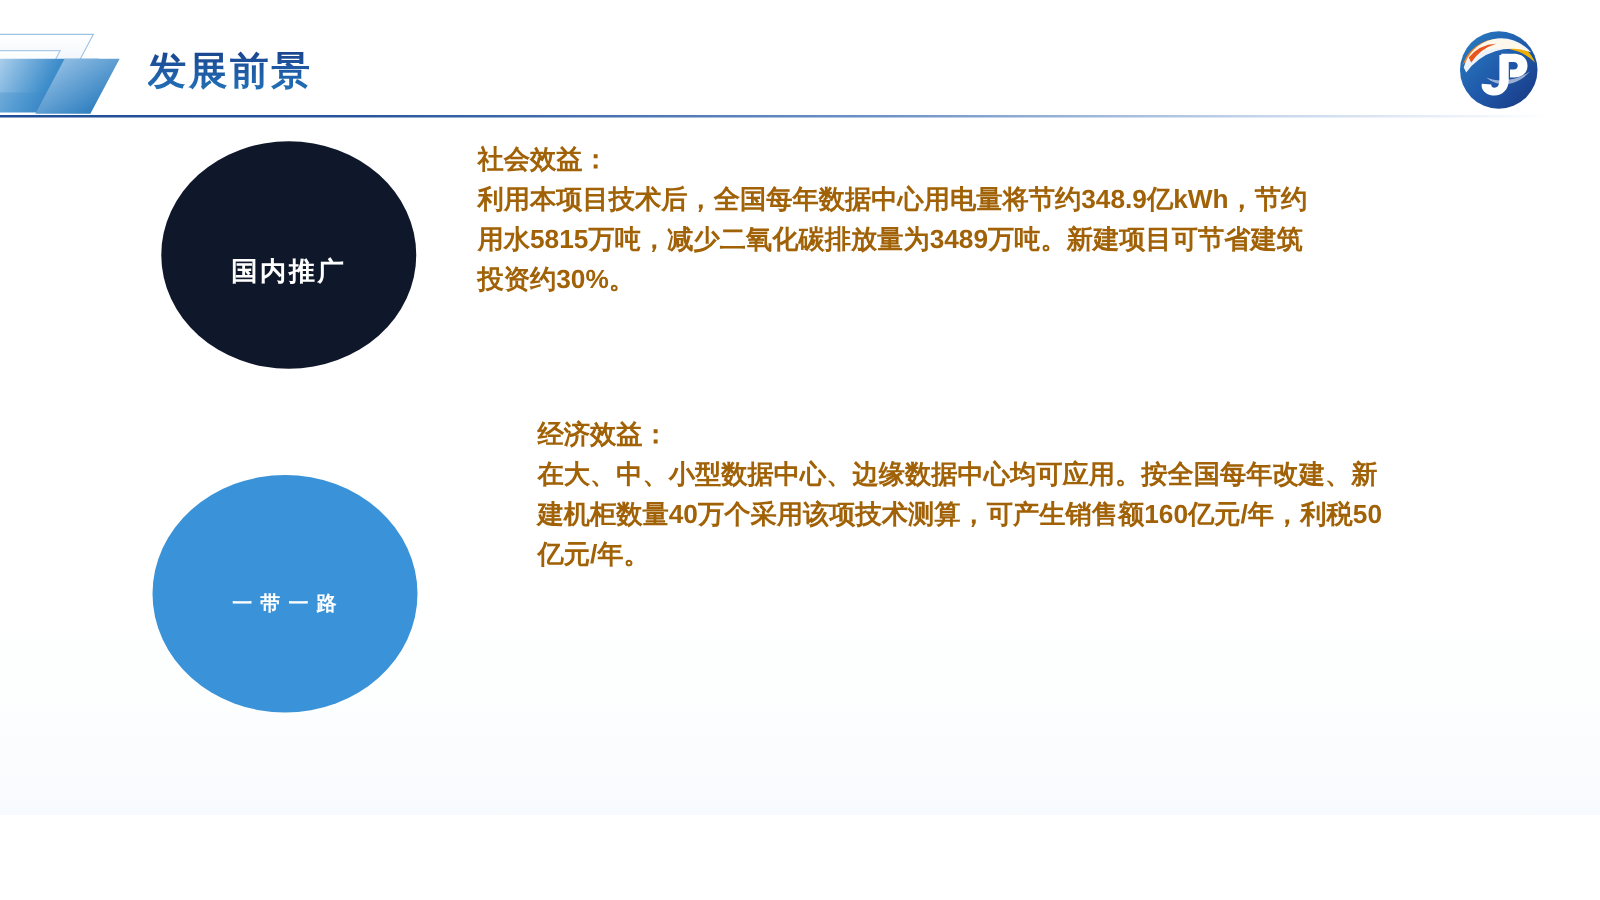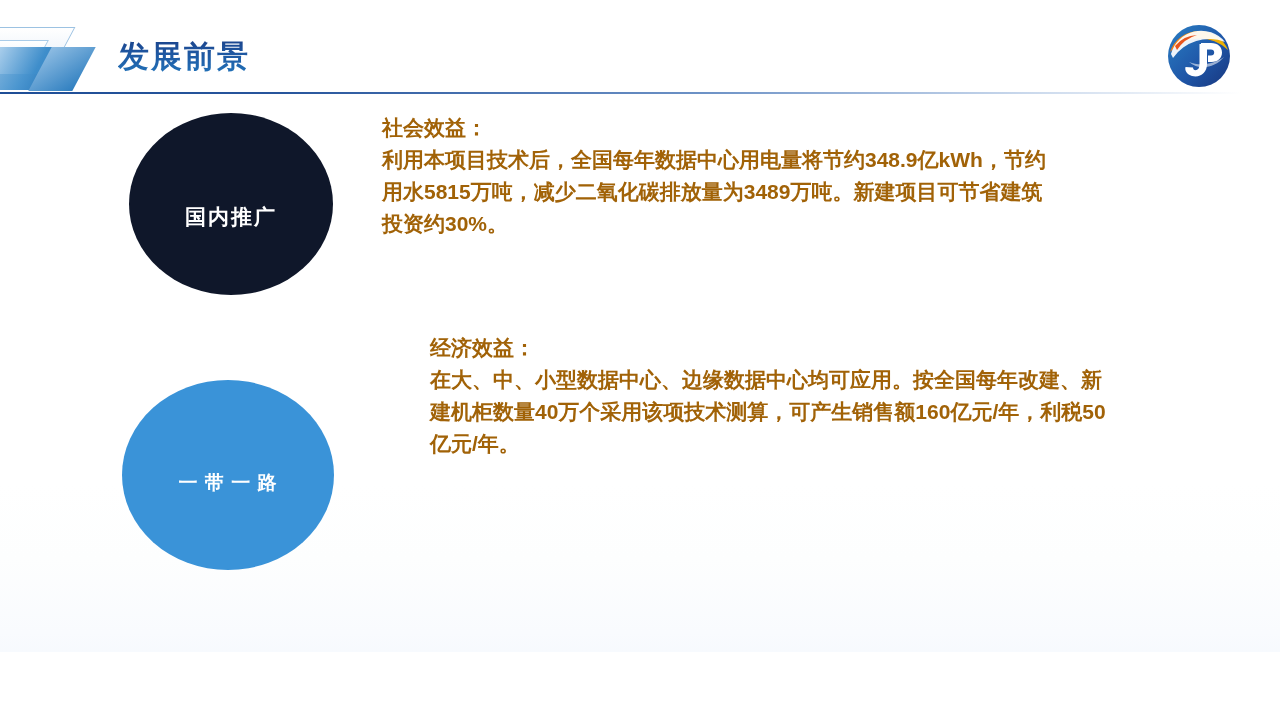--- a/index.html
+++ b/index.html
@@ -152,21 +152,21 @@
     letter-spacing: 2px;
     padding-top: 26px;
     box-sizing: border-box;
   }
   .bubble-2 {
     left: 122px;
     top: 284px;
     width: 212px;
     height: 190px;
     background: #3a93d8;
-    font-size: 19px;
+    font-size: 16px;
     letter-spacing: 1px;
     padding-top: 16px;
     box-sizing: border-box;
     text-align: center;
   }
 
   .textblock {
     position: absolute;
     color: #a16207;
     font-weight: bold;

